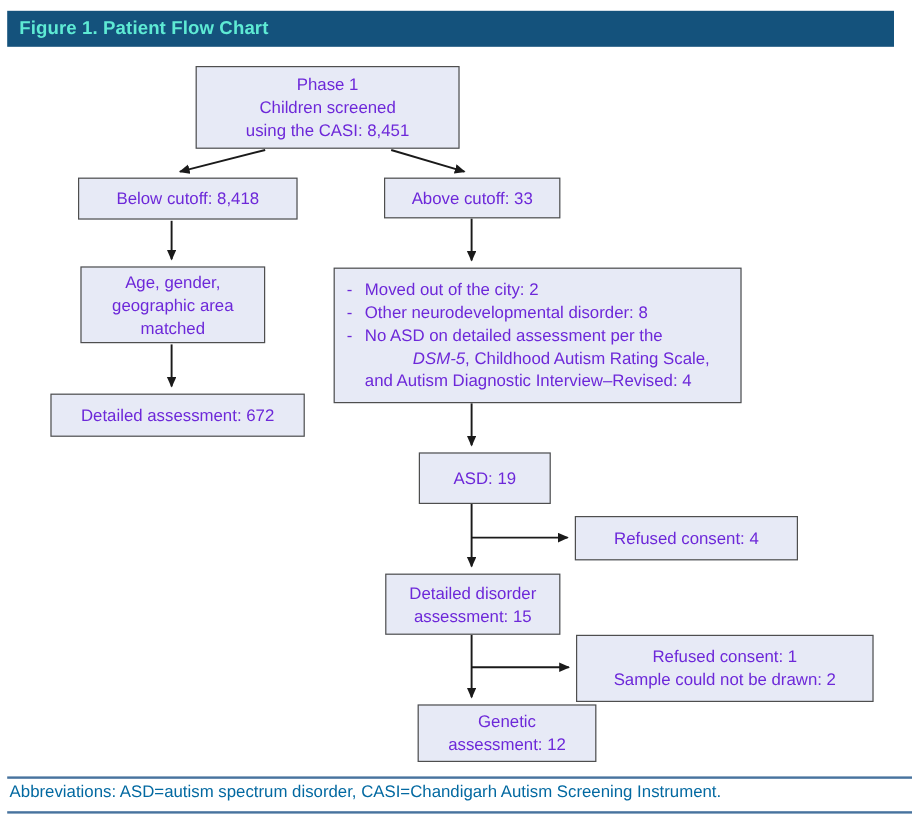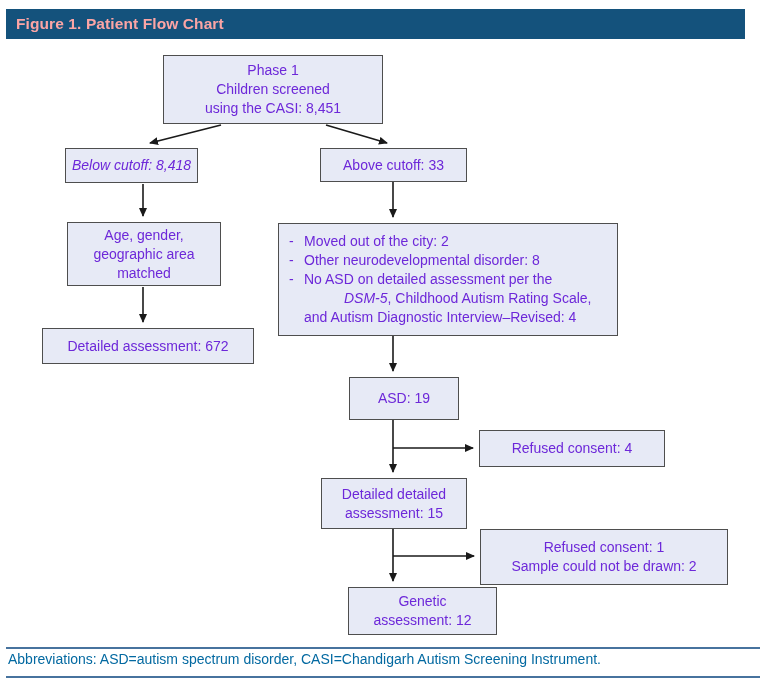--- a/index.html
+++ b/index.html
@@ -9,21 +9,21 @@
     height: 687px;
     background: #ffffff;
     font-family: "Liberation Sans", sans-serif;
     overflow: hidden;
   }
   .titlebar {
     position: absolute;
     left: 6px; top: 9px;
     width: 739px; height: 30px;
     background: #14527c;
-    color: #fca5a5;
+    color: #5eead4;
     font-size: 15.5px;
     font-weight: bold;
     display: flex;
     align-items: center;
     padding-left: 10px;
     box-sizing: border-box;
     letter-spacing: 0.1px;
   }
   .node {
     position: absolute;
@@ -98,21 +98,21 @@
       <line x1="393" y1="556" x2="474" y2="556" marker-end="url(#ah)"></line>
     </g>
   </svg>
 
   <div class="node" style="left:163px; top:55px; width:220px; height:69px;">
     <div>Phase 1</div>
     <div>Children screened</div>
     <div>using the CASI: 8,451</div>
   </div>
 
-  <div class="node" style="left:65px; top:148px; width:133px; height:35px;font-style:italic;">
+  <div class="node" style="left:65px; top:148px; width:183px; height:35px;">
     <div>Below cutoff: 8,418</div>
   </div>
 
   <div class="node" style="left:320px; top:148px; width:147px; height:34px;">
     <div>Above cutoff: 33</div>
   </div>
 
   <div class="node" style="left:67px; top:222px; width:154px; height:64px;">
     <div>Age, gender,</div>
     <div>geographic area</div>
@@ -140,21 +140,21 @@
 
   <div class="node" style="left:349px; top:377px; width:110px; height:43px;">
     <div>ASD: 19</div>
   </div>
 
   <div class="node" style="left:479px; top:430px; width:186px; height:37px;">
     <div>Refused consent: 4</div>
   </div>
 
   <div class="node" style="left:321px; top:478px; width:146px; height:51px;">
-    <div>Detailed detailed</div>
+    <div>Detailed disorder</div>
     <div>assessment: 15</div>
   </div>
 
   <div class="node" style="left:480px; top:529px; width:248px; height:56px;text-align:center;">
     <div>Refused consent: 1</div>
     <div>Sample could not be drawn: 2</div>
   </div>
 
   <div class="node" style="left:320px; top:587px; width:149px; height:48px;margin-left:28px;">
     <div>Genetic</div>

